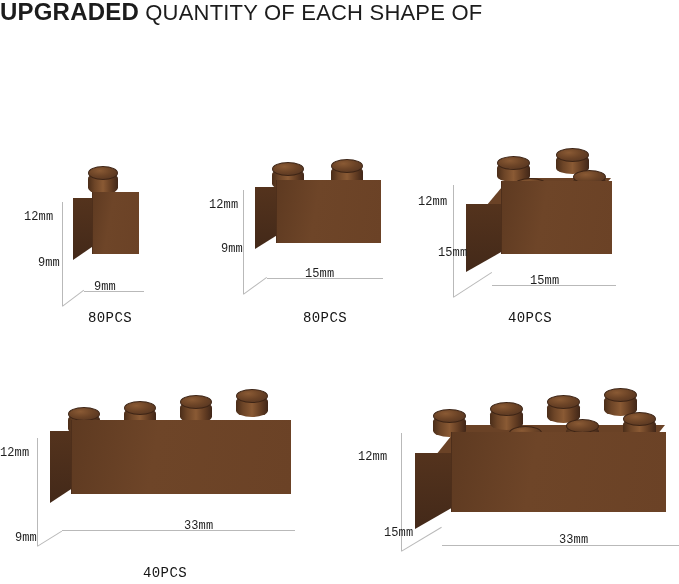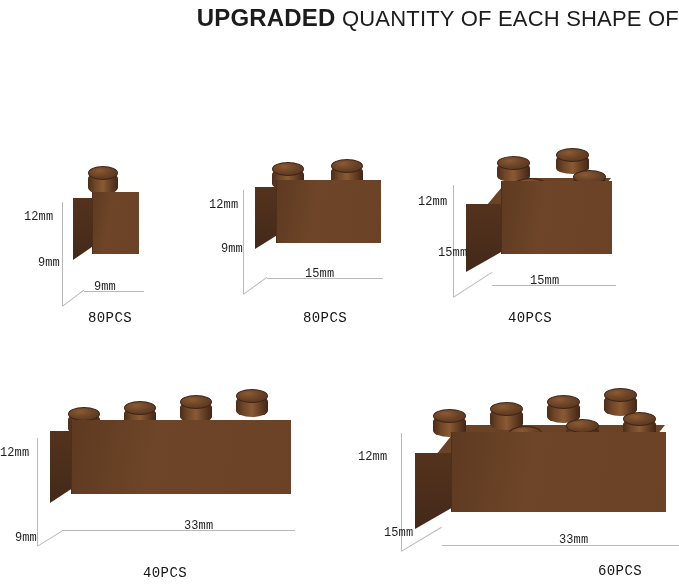--- a/index.html
+++ b/index.html
@@ -16,22 +16,22 @@
     color: #1c1c1c;
     -webkit-font-smoothing: antialiased;
   }
 
   
   #title-block {
     position: absolute;
     left: 0;
     top: 2px;
     width: 679px;
-    text-align: right;
-    line-height: 31px;
+    text-align: left;
+    line-height: 19px;
   }
   .title-line {
     display: block;
     white-space: nowrap;
   }
   .title-strong {
     font-weight: 700;
     font-size: 24px;
     letter-spacing: 0.2px;
   }
@@ -271,14 +271,13 @@
     <div class="face-front" style="left:111px; top:47px; width:214px; height:80px;"></div>
   </div>
 
   <div class="dim-line dim-line-v" style="left:61px; top:48px; height:118px;"></div>
   <div class="dim-label" style="left:18px; top:65px;">12mm</div>
   <div class="dim-diag" style="left:61px; top:166px; width:47px; transform: rotate(-31deg);"></div>
   <div class="dim-label" style="left:44px; top:141px;">15mm</div>
   <div class="dim-line dim-line-h" style="left:102px; top:160px; width:238px;"></div>
   <div class="dim-label" style="left:219px; top:148px;">33mm</div>
 
-  <div class="pcs-label" style="left:220px; top:178px; width:120px;">60PCS</div>
 </div>
 
 </body></html>

